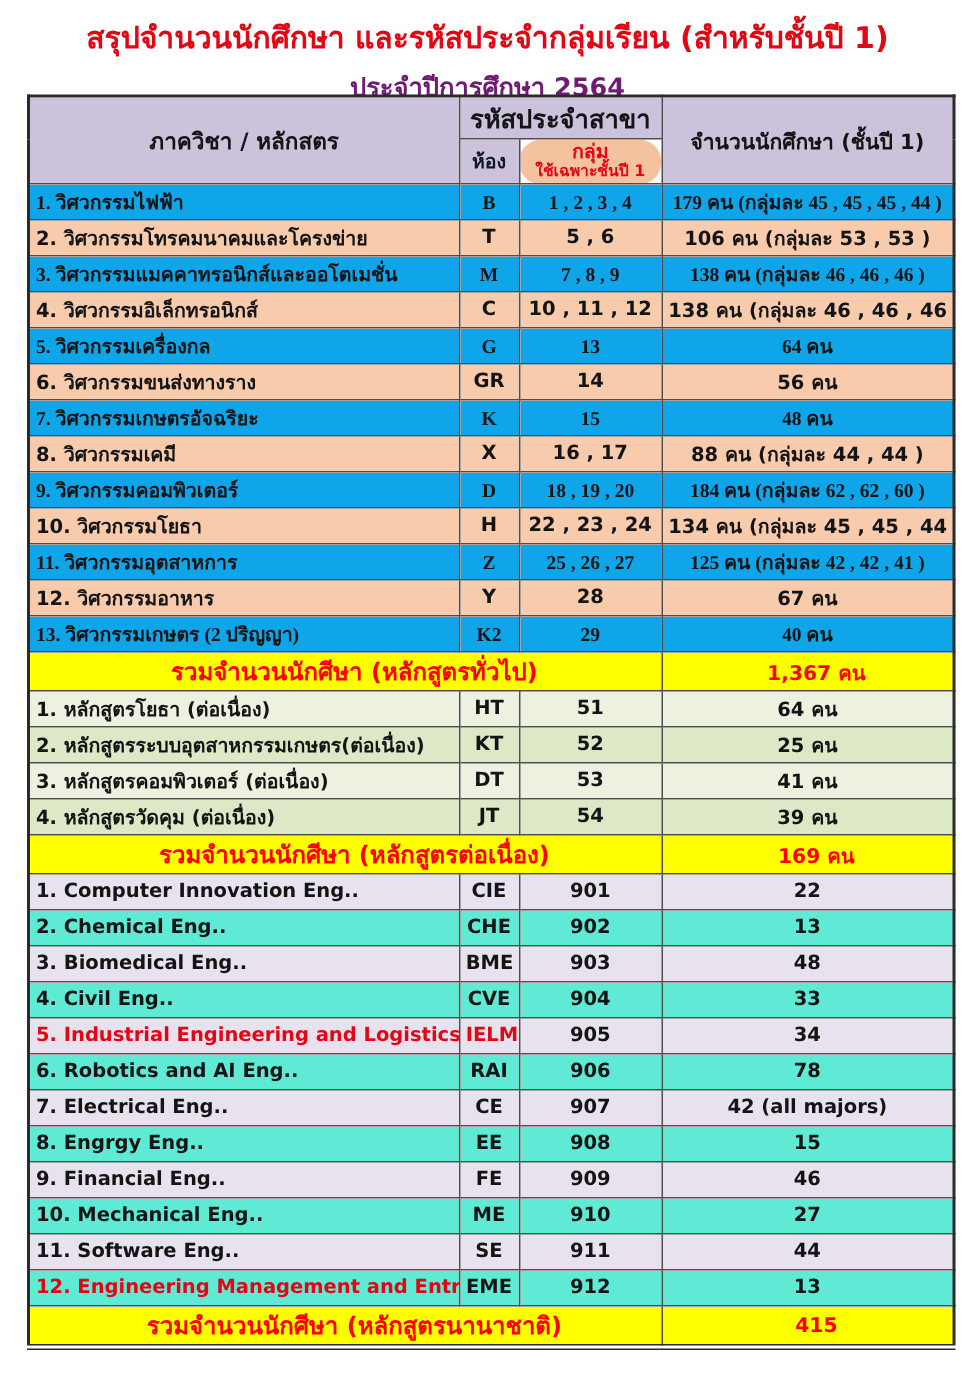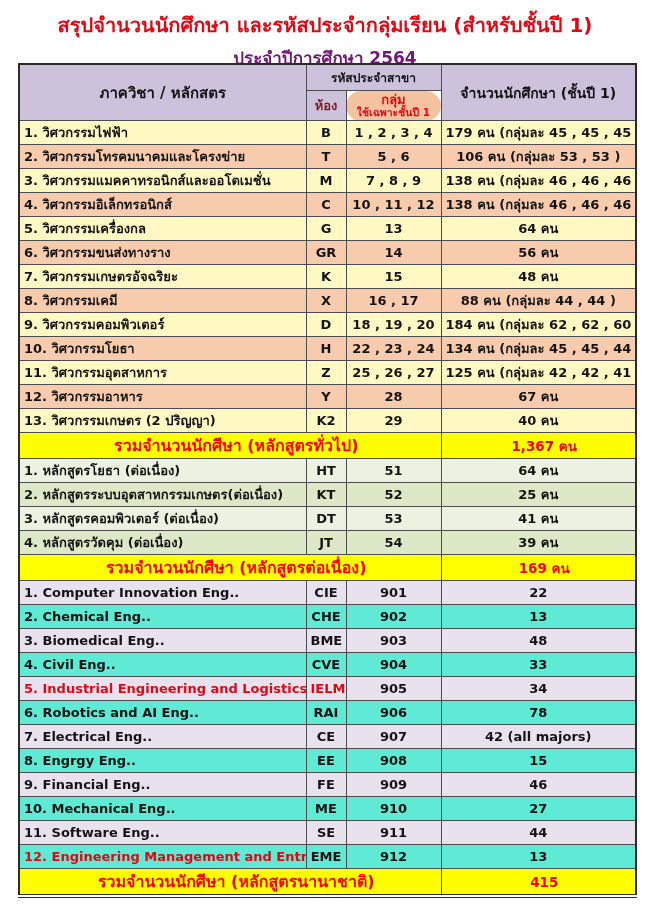--- a/index.html
+++ b/index.html
@@ -21,32 +21,32 @@
     border-collapse:collapse; table-layout:fixed;
     border:2px solid #2b2b2b; border-bottom:4px double #2b2b2b;
   }
   col.c1 { width:287px; } col.c2 { width:40px; } col.c3 { width:95px; } col.c4 { width:195px; }
   th, td {
     border:1px solid #4d4d4d; padding:0 4px; font-weight:bold; color:#141414;
     overflow:hidden; white-space:nowrap;
   }
   thead th { background:#cdc2dc; text-align:center; }
   th.h-program { font-size:15px; }
-  th.h-code    { font-size:12px; height:25px; }
-  th.h-room    { color:#7f1d1d; font-size:13px; height:29px; }
+  th.h-code    { font-size:17px; height:25px; }
+  th.h-room    { color:#0f172a; font-size:13px; height:29px; }
   th.h-group   { background:#f5c2a0; color:#e30613; font-size:13px; line-height:1.05;border-radius:15px; }
   th.h-group .note { display:block; font-size:10.5px; }
   th.h-count   { font-size:14px; }
   tr.data-row  { height:24px; }
   td.c-name  { text-align:left; font-size:13px; }
   td.c-room  { text-align:center; font-size:13px; }
   td.c-group { text-align:center; font-size:13px; }
   td.c-count { text-align:center; font-size:13px; }
   
-  .peach-light  { background:#fef9c3; }
+  .peach-light  { background:#0ea5e9;font-family:Liberation Serif, serif; }
   .peach-dark   { background:#f8cbad;margin-top:24px; }
   .green-light  { background:#edf2e0; }
   .green-dark   { background:#dde8c6; }
   .purple-light { background:#e7e2ee; }
   .purple-dark  { background:#5eead4; }
   tr.total-row { height:23px; }
   tr.total-row td { background:#ffff00; color:#ff0000;padding-left:16px; }
   td.total-label { text-align:center; font-size:16px; }
   td.total-value { text-align:center; font-size:13.5px; }
   .red-text { color:#e30613 !important; }

